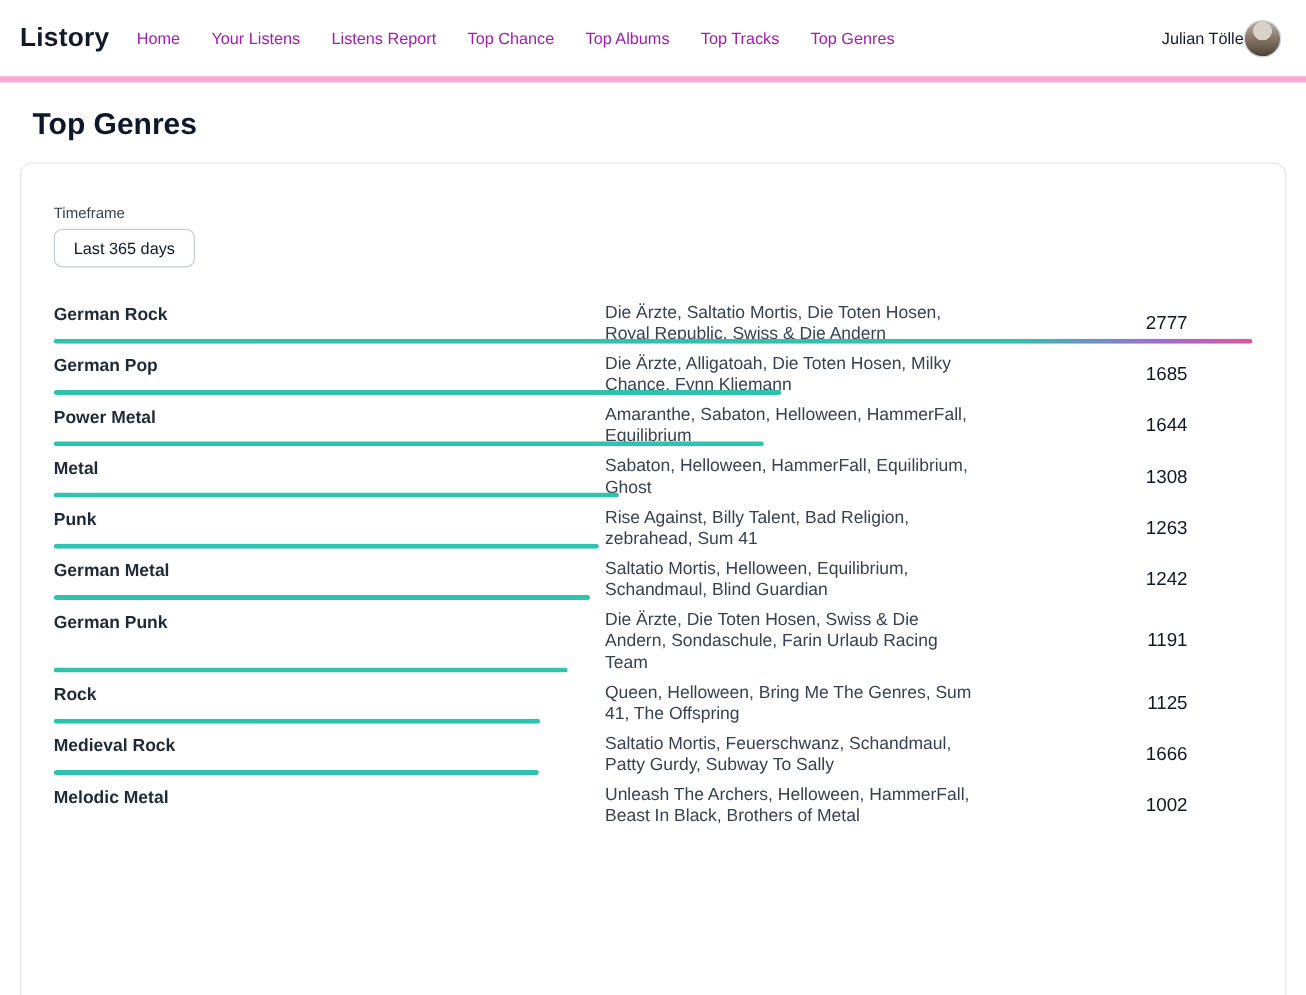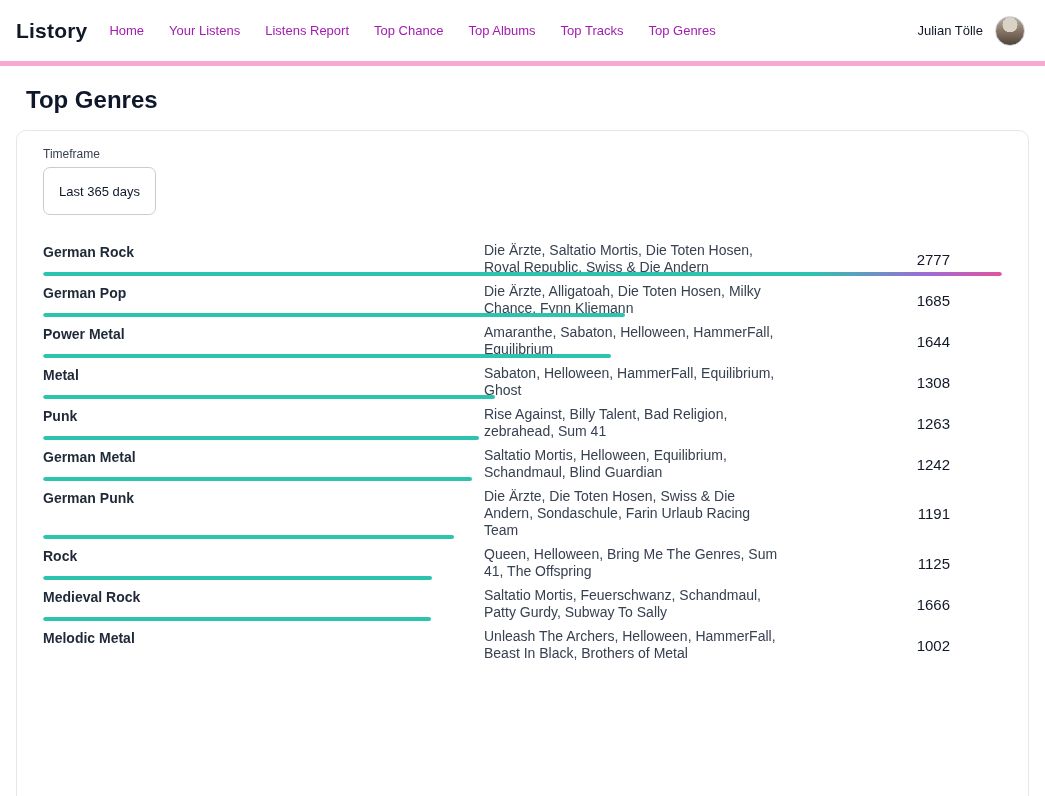--- a/index.html
+++ b/index.html
@@ -17,43 +17,43 @@
     background:#ffffff;
   }
   .brand {
     font-size:21px; font-weight:800; color:#111827;
     margin-right:22px; letter-spacing:0.2px; cursor:pointer;
   }
   .nav { display:flex; align-items:center; gap:25px; }
   .nav a {
     font-size:13px; color:#a21caf; text-decoration:none; cursor:pointer;
   }
-  .topbar-right { margin-left:auto; display:flex; align-items:center; gap:12px; }
+  .topbar-right { margin-left:auto; display:flex; align-items:center; }
   .user-name { font-size:13px; color:#111827; }
   .avatar {
     width:30px; height:30px; border-radius:50%;
     background:
       radial-gradient(circle at 50% 28%, #d9d2c7 0 30%, transparent 31%),
       linear-gradient(180deg,#b9b3ab 0%, #8c7a6b 45%, #4e4438 100%);
     border:1px solid #d1d5db; cursor:pointer; flex:0 0 auto;
   }
 
   
   .page-title {
     font-size:24px; font-weight:700; color:#0f172a;
     margin:20px 0 16px 26px;
   }
   .card {
     margin:0 16px; border:1px solid #e5e7eb; border-radius:10px;
     background:#ffffff; padding:16px 26px 0 26px; min-height:700px;
   }
 
-  .tf-label { font-size:12px; color:#374151; margin:0 0 6px 0; }
+  .tf-label { font-size:12px; color:#374151; margin:16px 0 6px 0; }
   .tf-select {
-    display:inline-flex; align-items:center; height:48px;
+    display:inline-flex; align-items:center; height:31px;
     padding:0 15px; border:1px solid #c6cdd5; border-radius:7px;
     font-size:13px; color:#0f172a; background:#ffffff; cursor:pointer;
     user-select:none;
   }
 
   
   .genre-table { margin-top:20px; }
   .genre-row {
     position:relative;
     display:grid;

